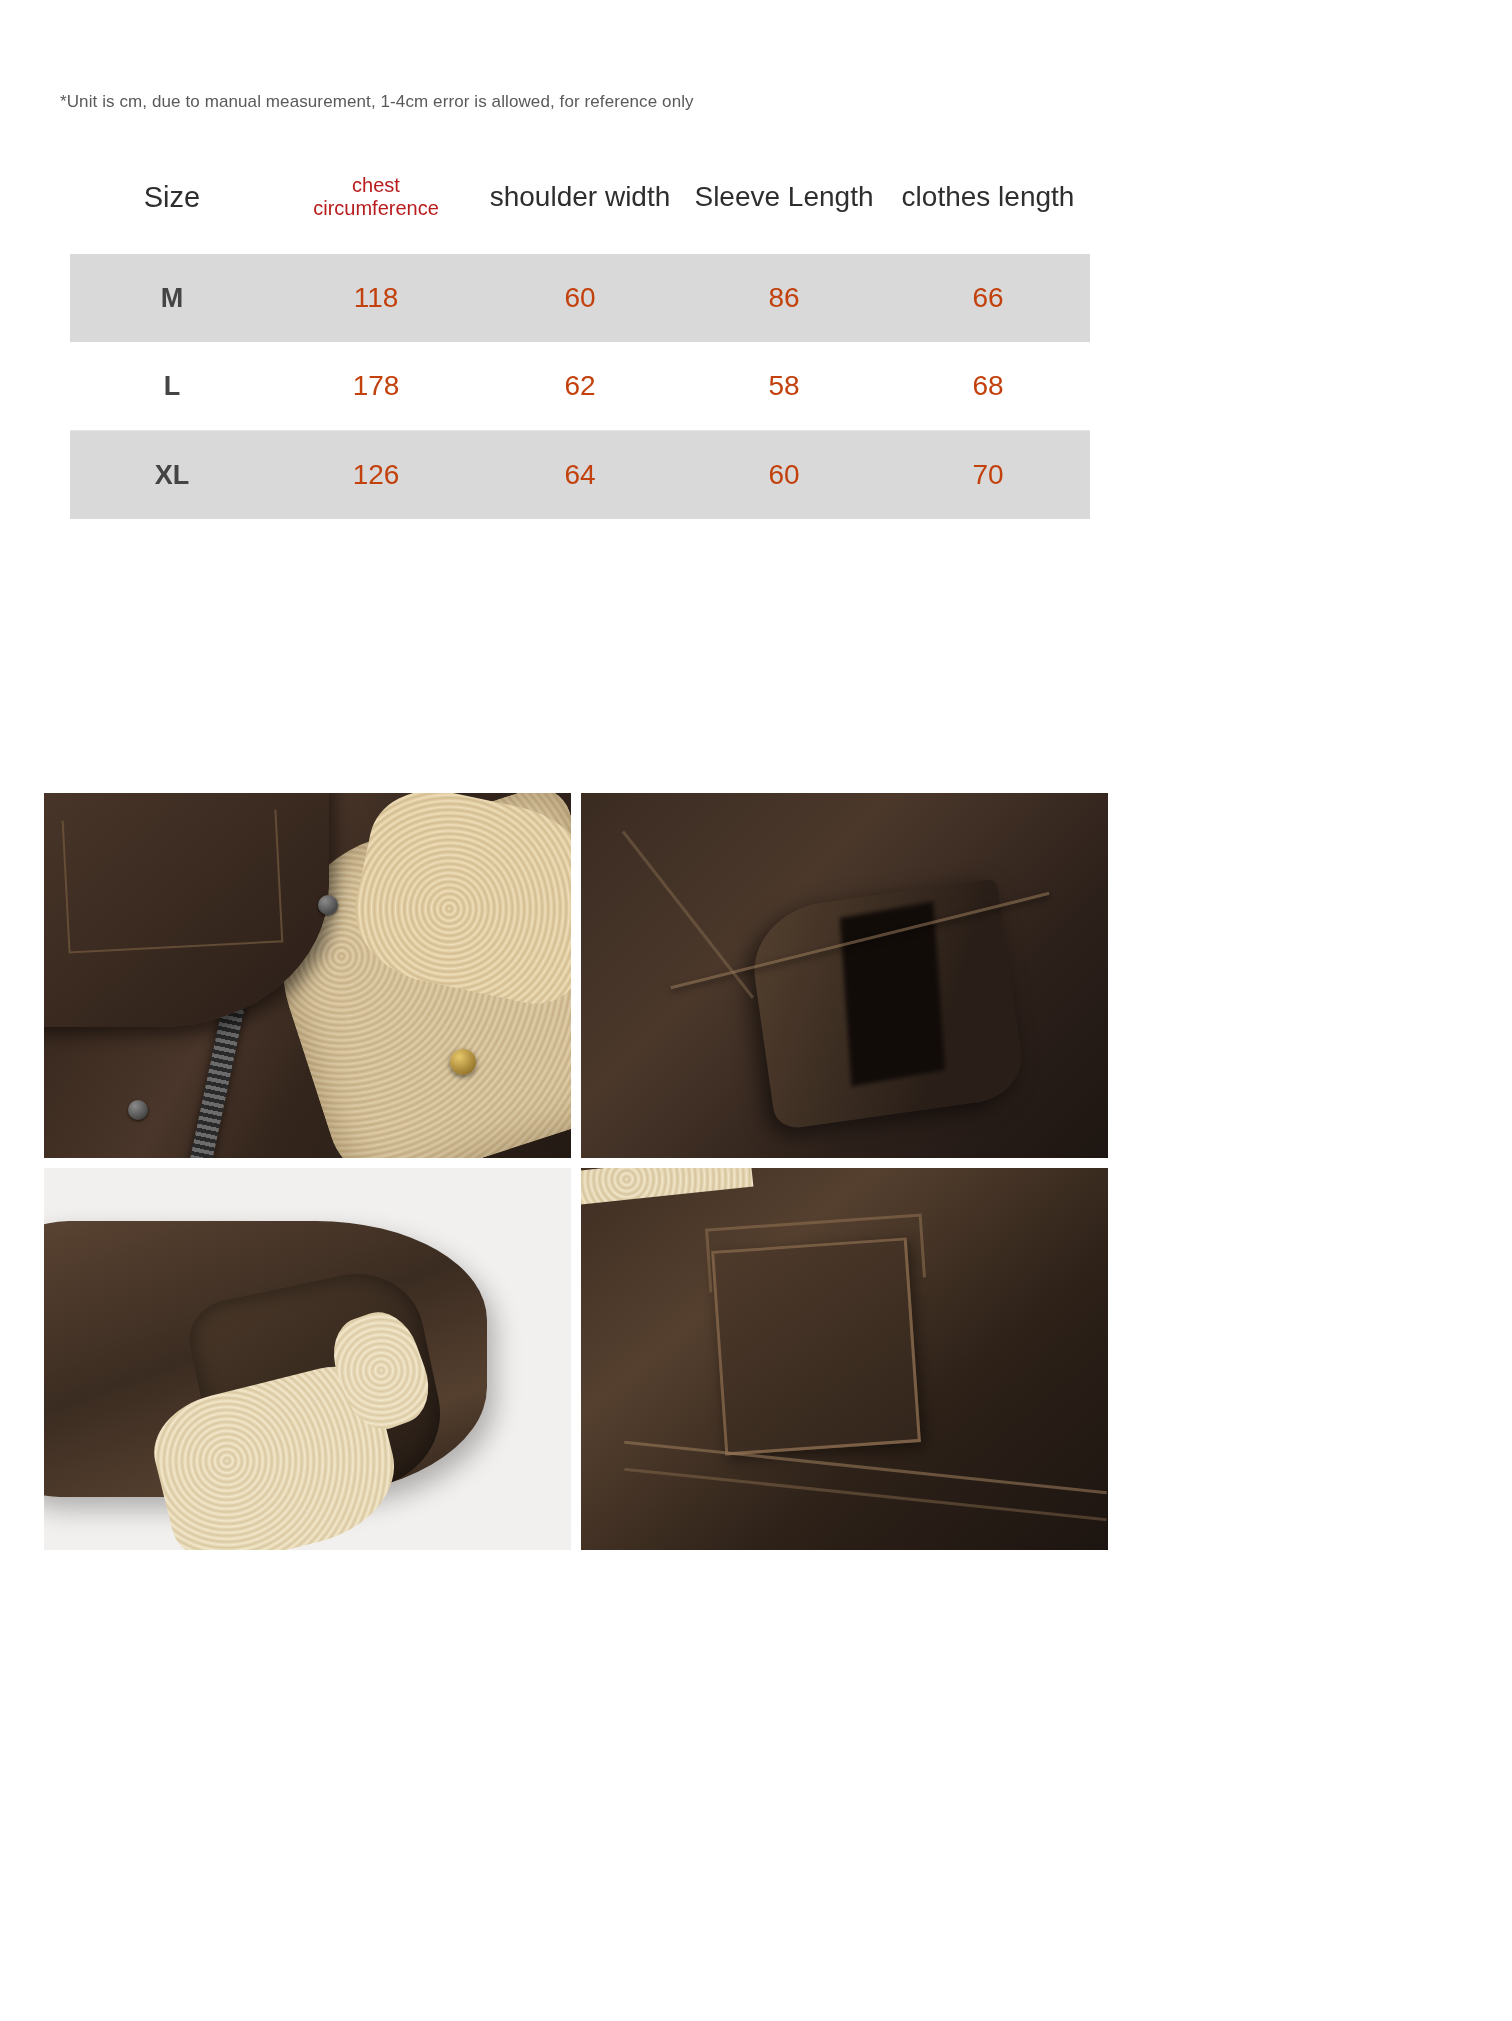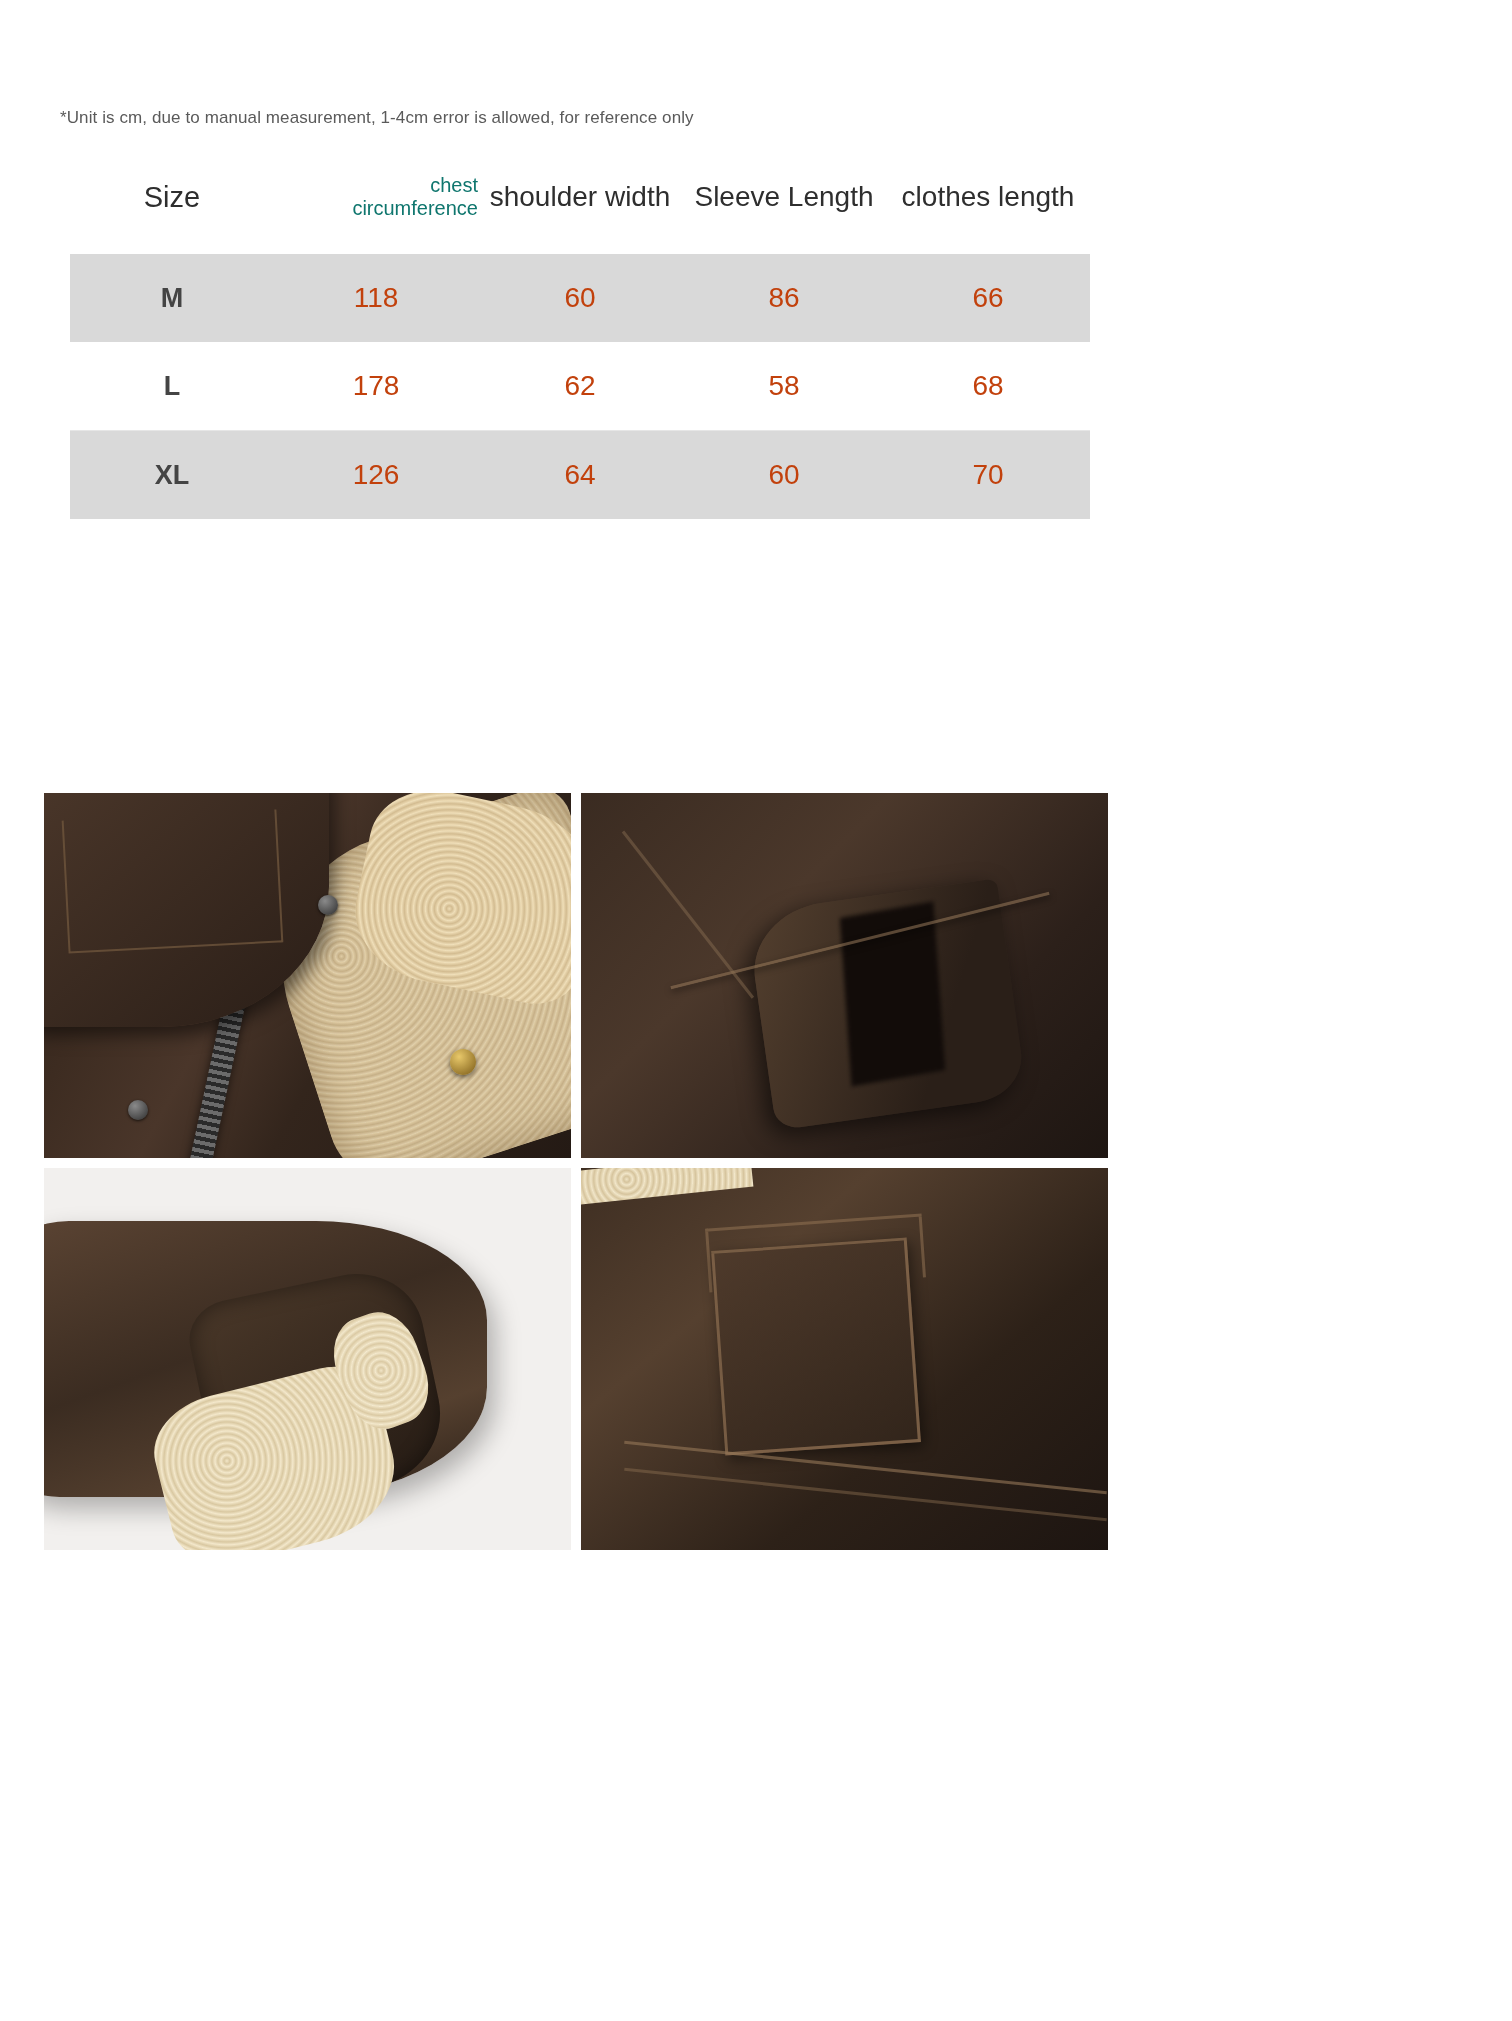--- a/index.html
+++ b/index.html
@@ -12,21 +12,21 @@
     height: 2021px;
     font-family: "Liberation Sans", sans-serif;
     color: #333;
     position: relative;
     overflow: hidden;
   }
 
   .note {
     position: absolute;
     left: 60px;
-    top: 108px;
+    top: 92px;
     font-size: 17px;
     color: #5a5a5a;
     letter-spacing: 0.1px;
   }
 
   .size-table {
     position: absolute;
     left: 70px;
     top: 156px;
     width: 1020px;
@@ -41,22 +41,21 @@
     text-align: center;
     padding: 18px 0 34px 0;
     vertical-align: middle;
   }
   .size-table thead th.col-size {
     font-size: 29px;
   }
   .size-table thead th.wrapped {
     font-size: 20px;
     line-height: 1.15;
-    color: #0f766e;
-    text-align: right;
+    color: #b91c1c;
   }
 
   .size-table tbody td {
     text-align: center;
     font-size: 28px;
     color: #c2410c;
     padding: 28px 0;
     border-bottom: 1px solid #e6e6e6;
   }
   .size-table tbody td.size-cell {

